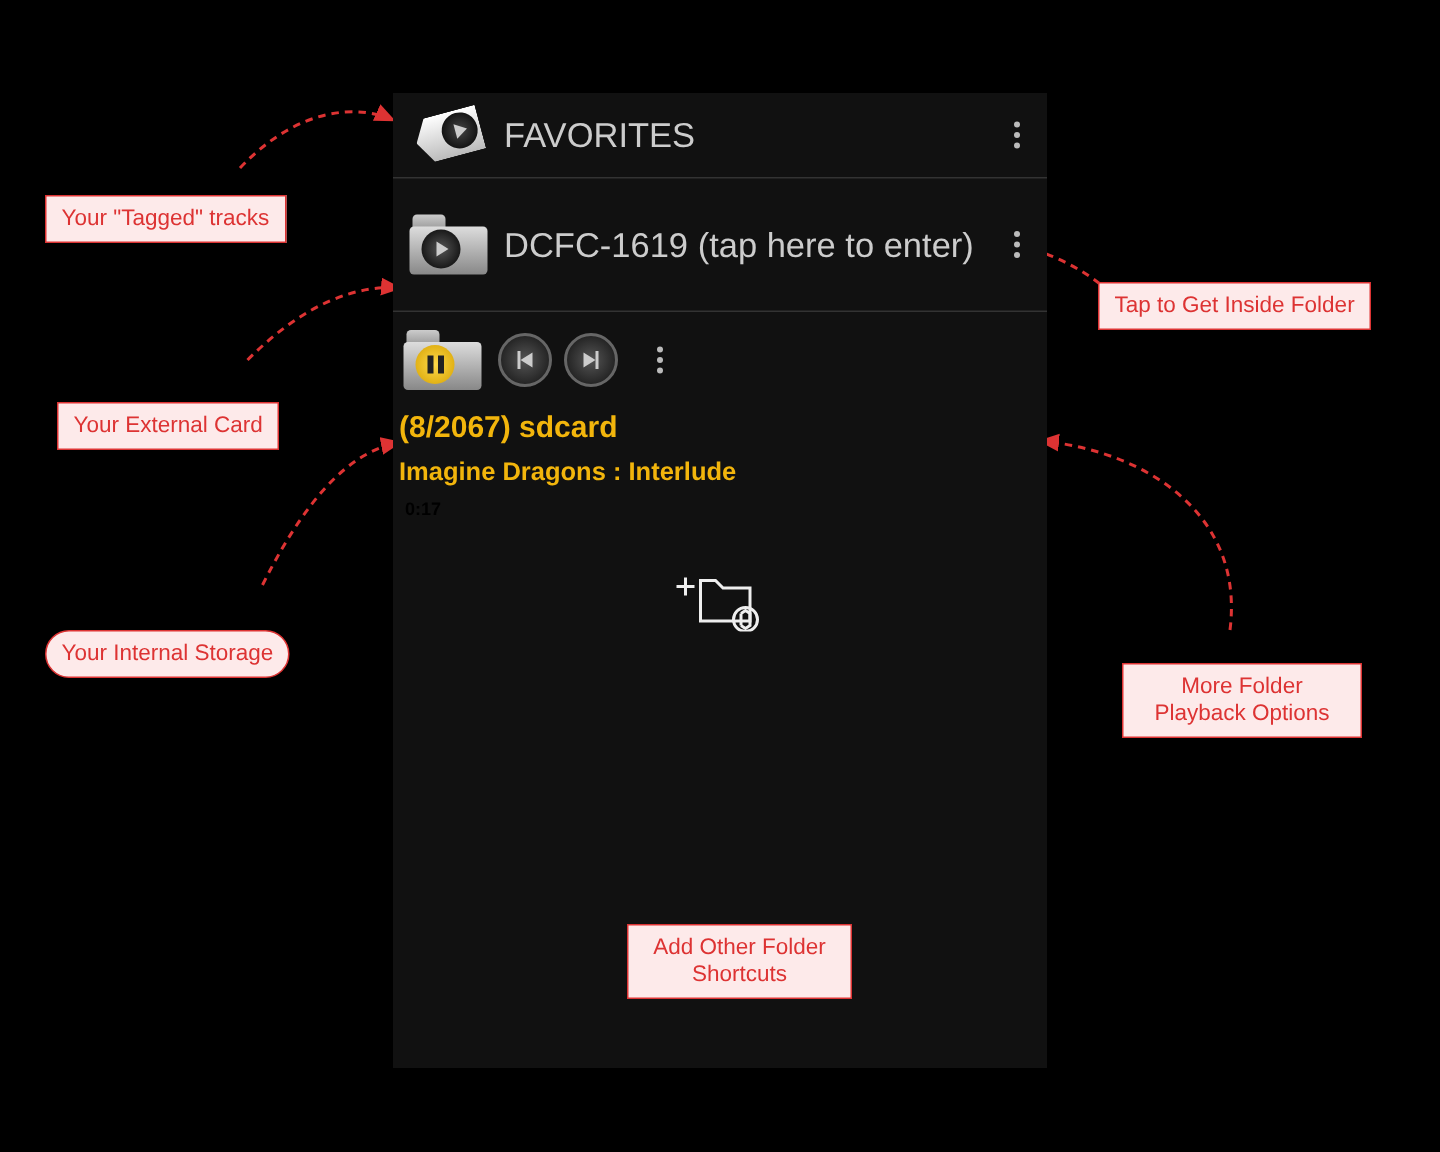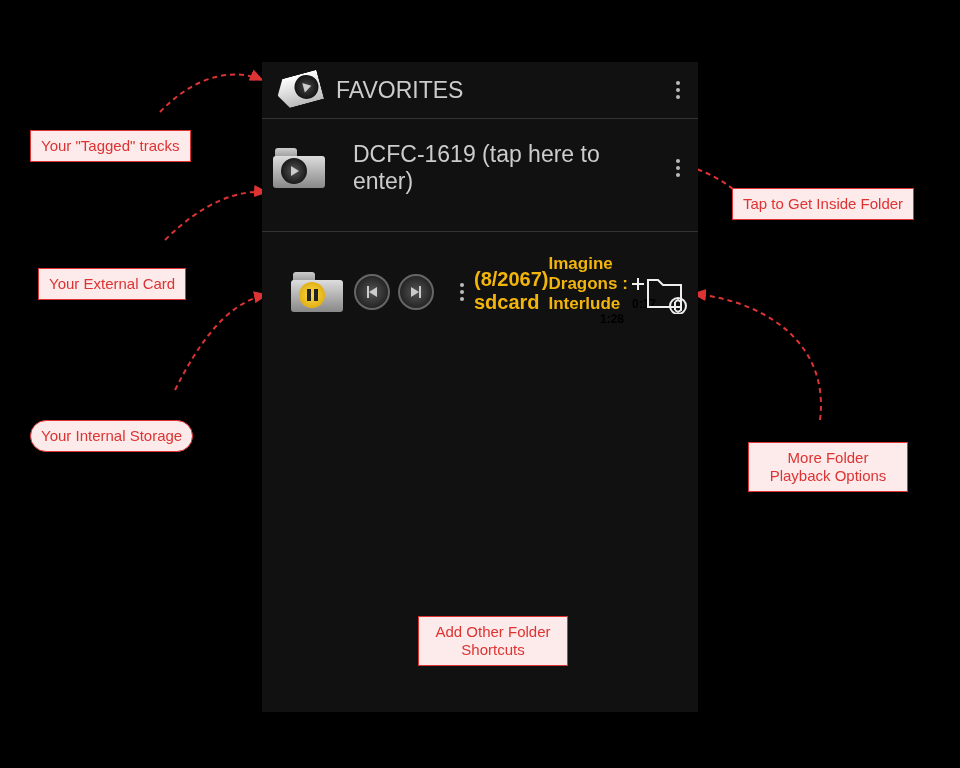--- a/index.html
+++ b/index.html
@@ -86,21 +86,21 @@
   }
   .folder-icon .disc {
     position:absolute;left:8px;bottom:4px;width:26px;height:26px;border-radius:50%;
     background:radial-gradient(#555,#000);
     display:flex;align-items:center;justify-content:center;
   }
   .folder-icon.playing .disc { background:radial-gradient(#ffd94a,#d5a100); }
   .pausebars { display:flex;gap:3px;}
   .pausebars span{width:4px;height:12px;background:#222;}
   
-  .sd-row { flex-direction: row; align-items: flex-end; padding: 10px 10px 0 26px; border-bottom:none;}
+  .sd-row { flex-direction: column; align-items: flex-start; padding: 10px 10px 0 4px; border-bottom:none;}
   .sd-top { display:flex;align-items:center;gap:8px; }
   .ctrl-btn {
     width:36px;height:36px;border-radius:50%;
     background:radial-gradient(#555,#111);
     border:2px solid #666;
     display:flex;align-items:center;justify-content:center;
     cursor:pointer;
   }
   .ctrl-btn .prev {width:0;height:0;border-right:8px solid #ccc;border-top:5px solid transparent;border-bottom:5px solid transparent;}
   .ctrl-btn .next {width:0;height:0;border-left:8px solid #ccc;border-top:5px solid transparent;border-bottom:5px solid transparent;}
@@ -167,21 +167,21 @@
         </div>
     </div>
     <div class="row-label">FAVORITES</div>
     <div class="kebab">
         <span></span>
         <span></span>
         <span></span>
       </div>
   </div>
 
-  <div class="list-row" style="padding-top:22px;padding-bottom:36px;gap:17px;">
+  <div class="list-row" style="padding-top:22px;padding-bottom:22px;">
     <div class="row-icon">
       <div class="folder-icon">
         <div class="tab"></div>
           <div class="body"></div>
         <div class="disc">
             <div class="tri"></div>
           </div>
       </div>
     </div>
     <div class="row-label">DCFC-1619 (tap here to enter)</div>

